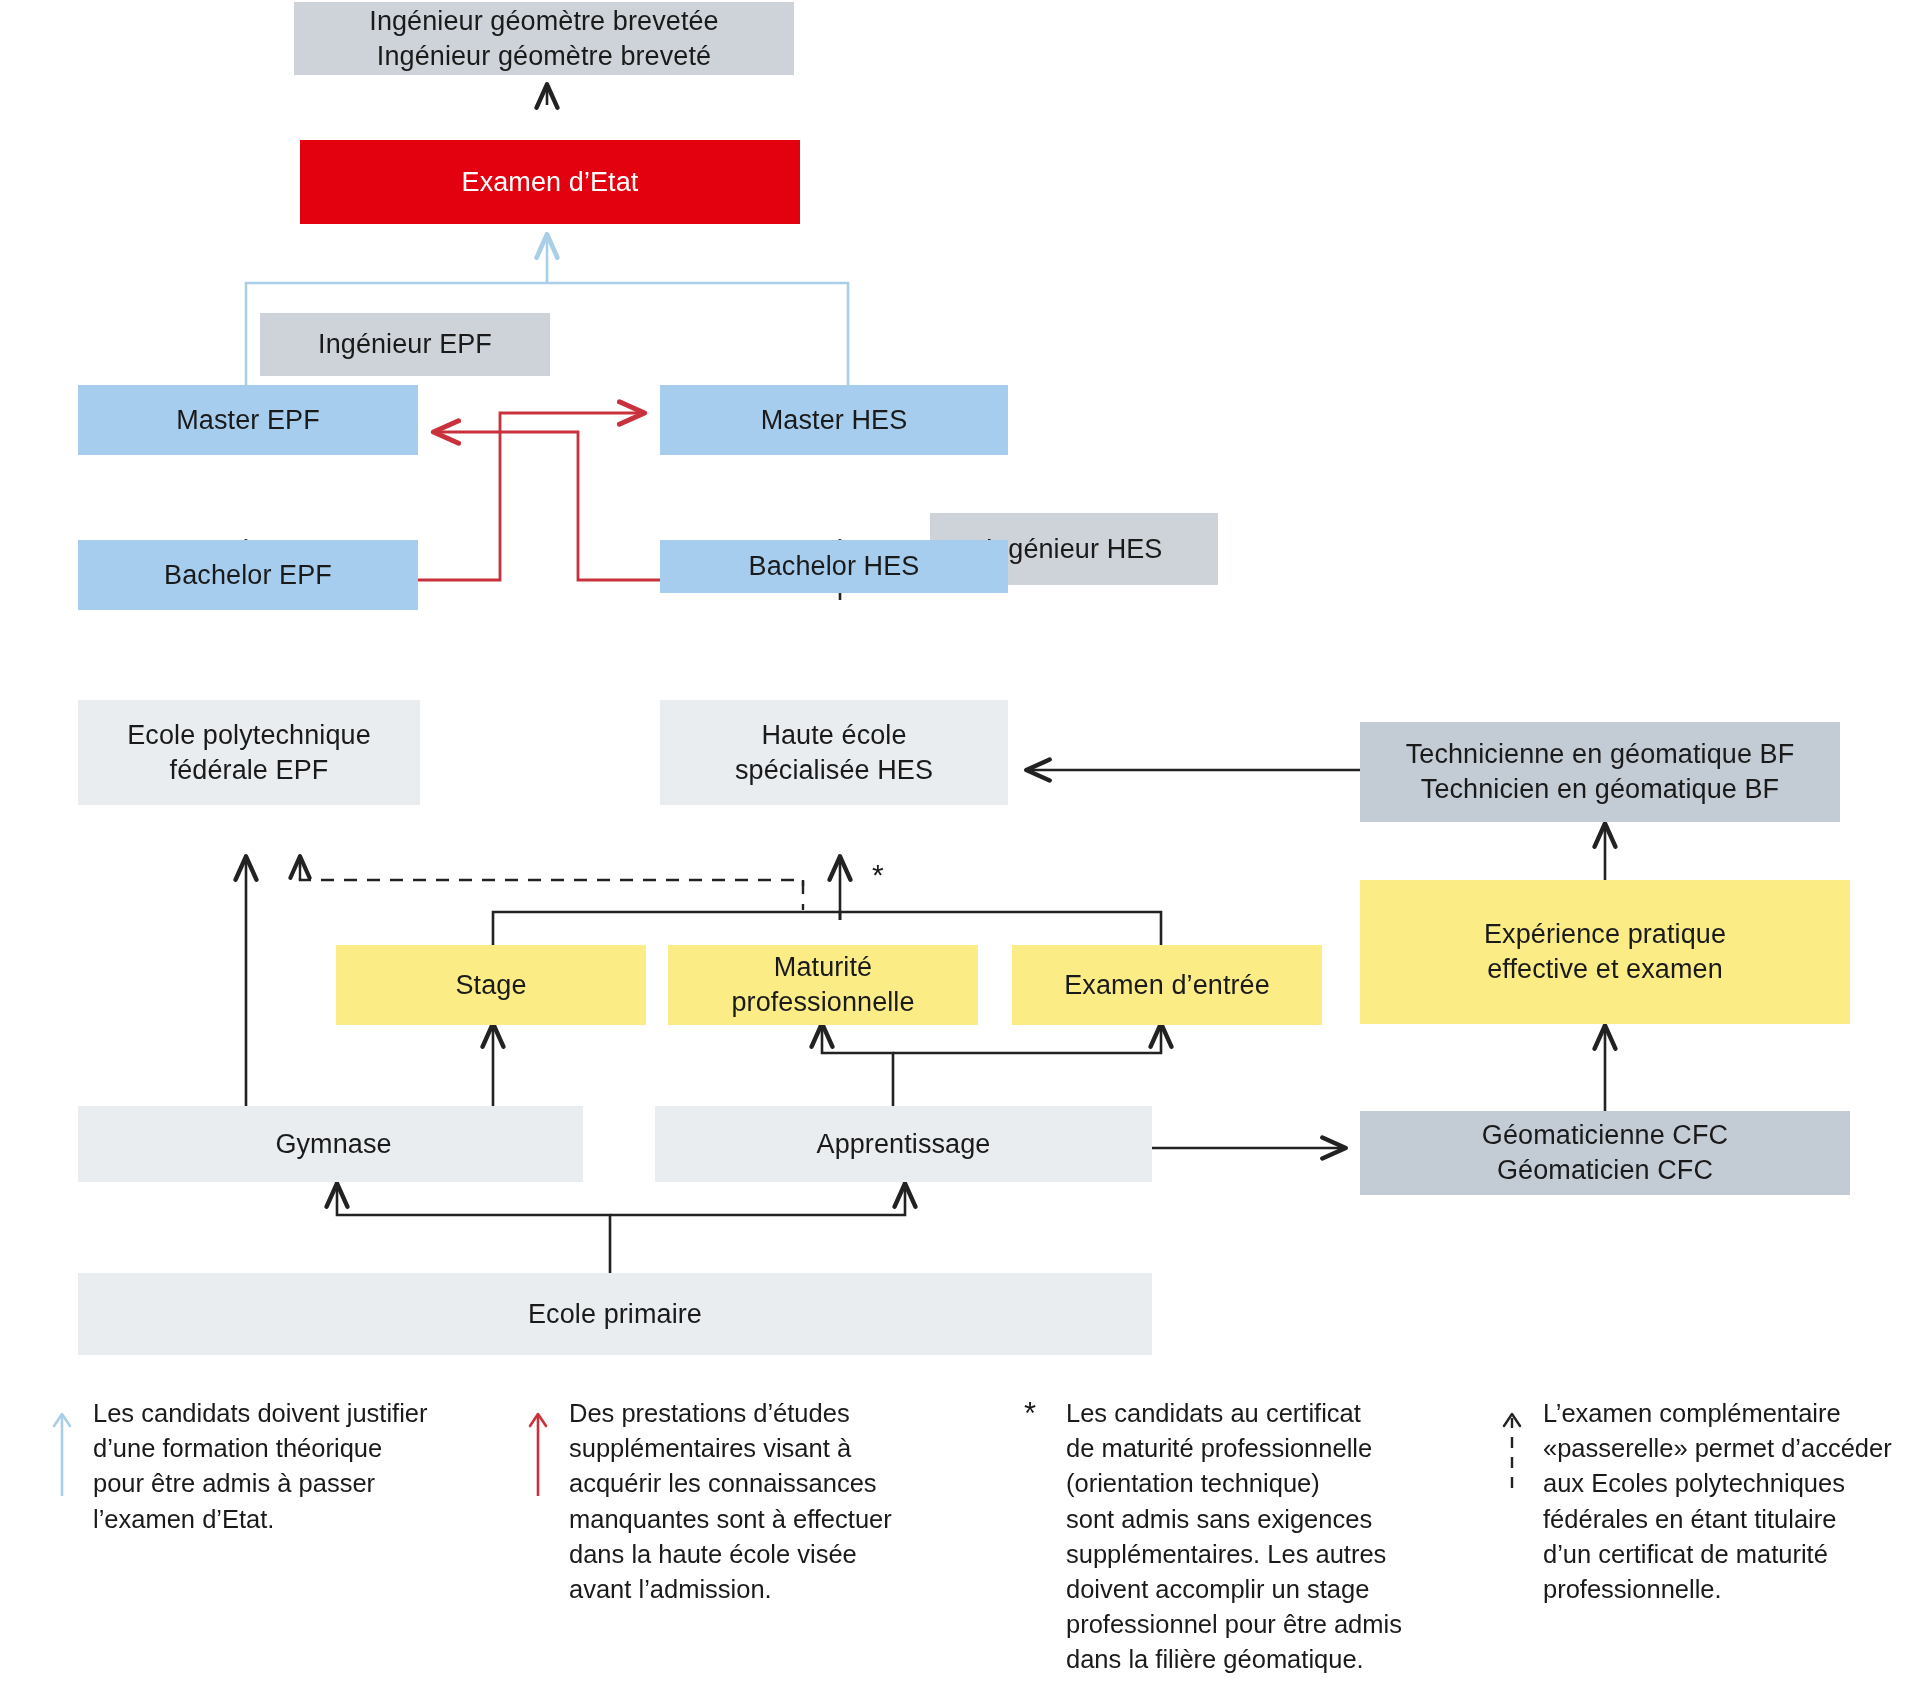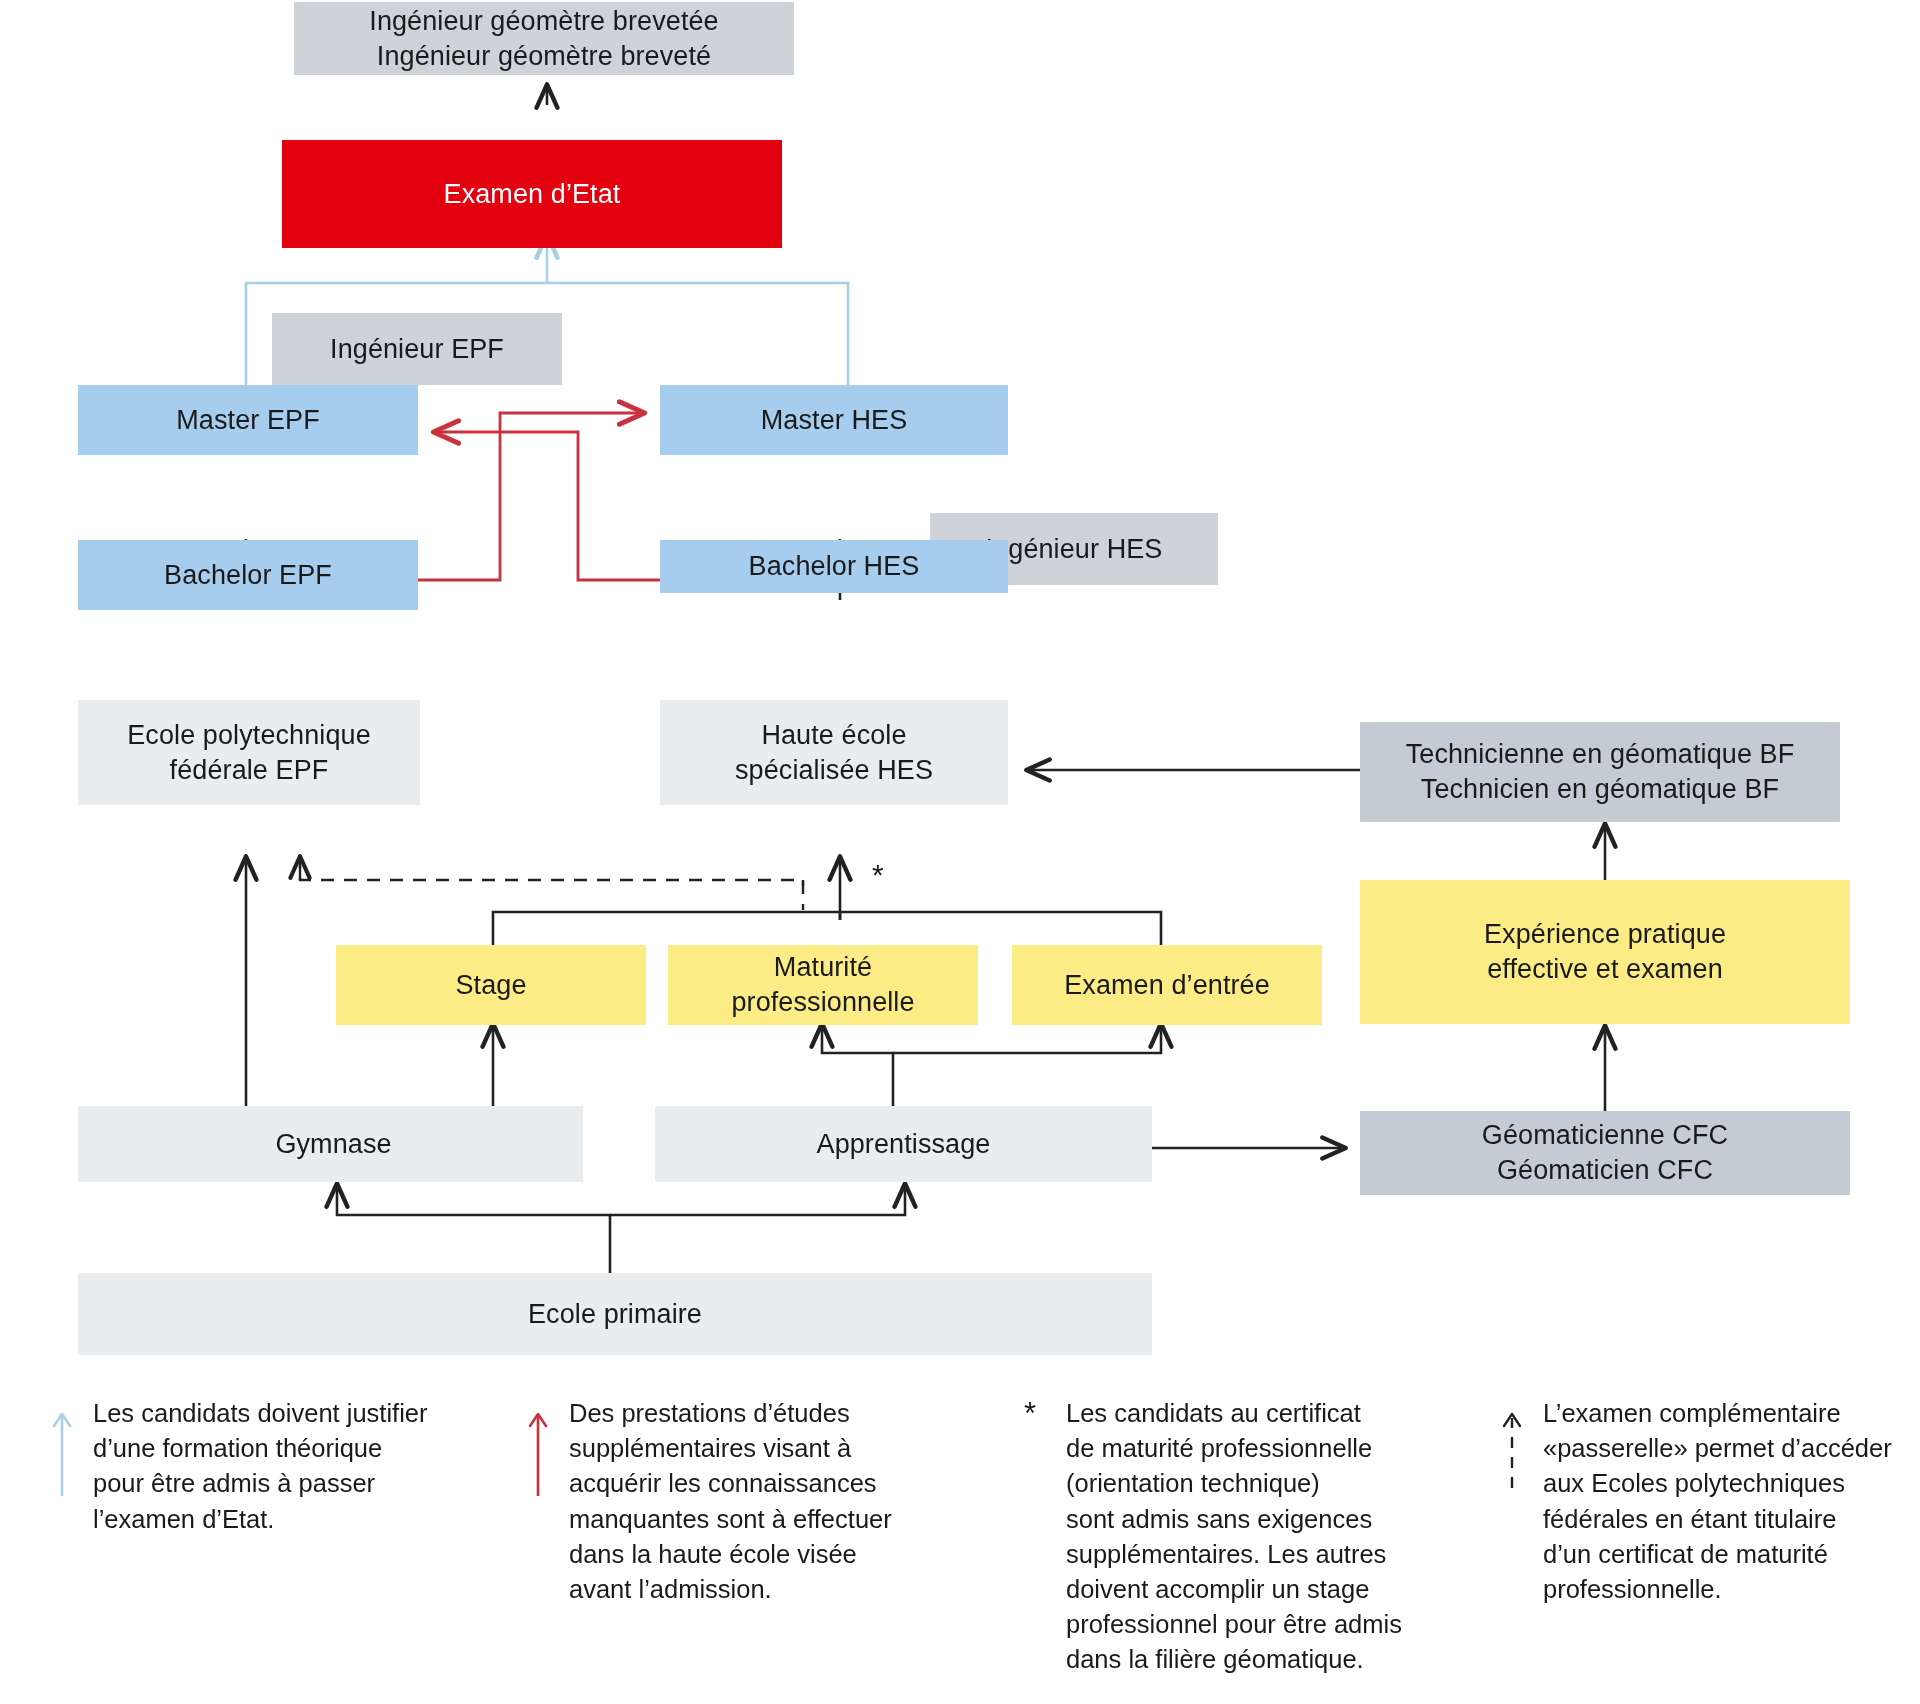--- a/index.html
+++ b/index.html
@@ -117,23 +117,23 @@
 
       <path d="M418,580 L500,580 L500,413 L646,413" marker-end="url(#ahRed)"></path>
 
       <path d="M660,580 L578,580 L578,432 L432,432" marker-end="url(#ahRed)"></path>
     </g>
   </svg>
 
   <div class="node n-grey-light" style="left:294px;top:2px;width:500px;height:73px;">Ingénieur géomètre brevetée
 Ingénieur géomètre breveté</div>
 
-  <div class="node n-red" style="left:282px;top:140px;width:500px;height:108px;">Examen d’Etat</div>
-
-  <div class="node n-grey-light" style="left:272px;top:313px;width:290px;height:72px;">Ingénieur EPF</div>
+  <div class="node n-red" style="left:300px;top:140px;width:500px;height:84px;">Examen d’Etat</div>
+
+  <div class="node n-grey-light" style="left:260px;top:313px;width:290px;height:63px;">Ingénieur EPF</div>
 
   <div class="node n-blue" style="left:660px;top:385px;width:348px;height:70px;">Master HES</div>
 
   <div class="node n-blue" style="left:78px;top:385px;width:340px;height:70px;">Master EPF</div>
 
   <div class="node n-grey-light" style="left:930px;top:513px;width:288px;height:72px;">Ingénieur HES</div>
 
   <div class="node n-blue" style="left:78px;top:540px;width:340px;height:70px;">Bachelor EPF</div>
 
   <div class="node n-blue" style="left:660px;top:540px;width:348px;height:53px;">Bachelor HES</div>

